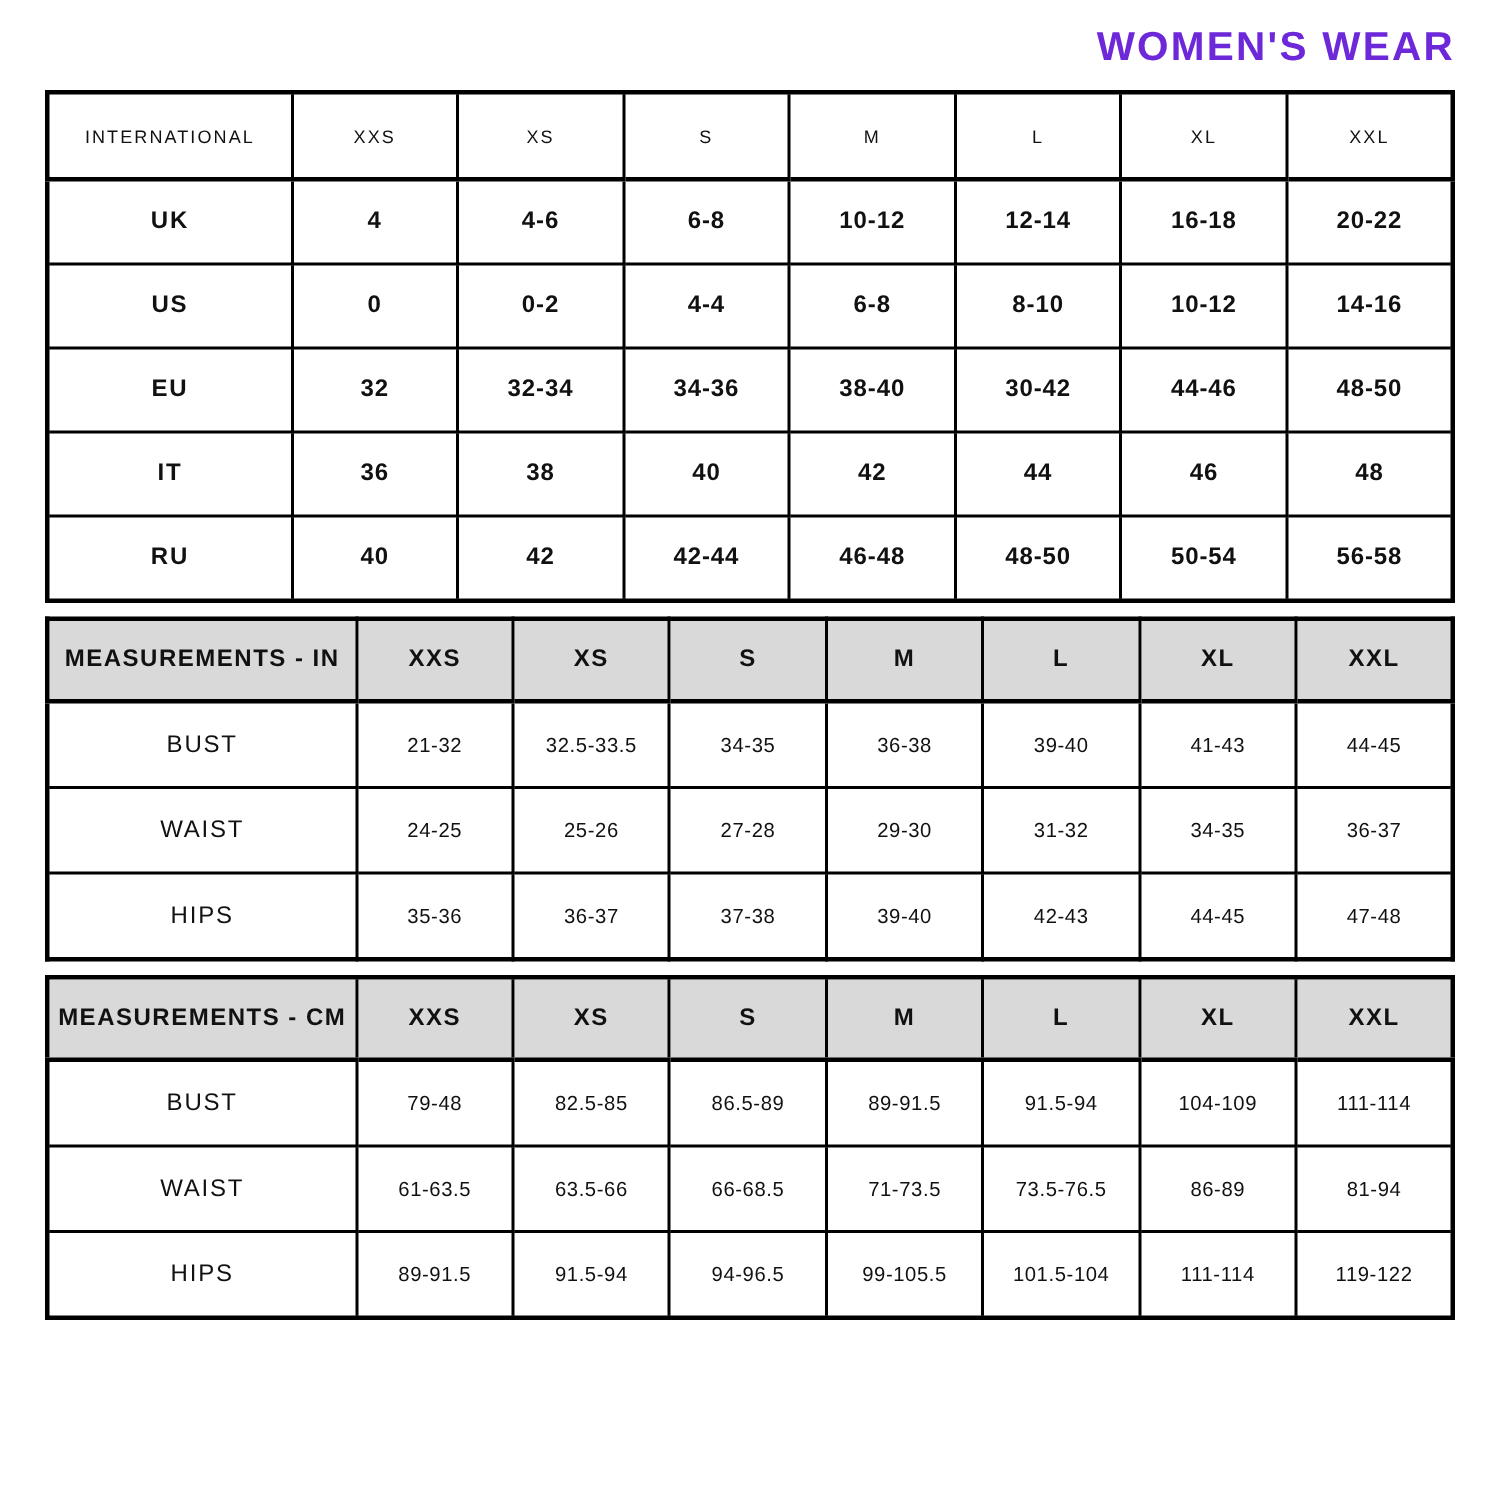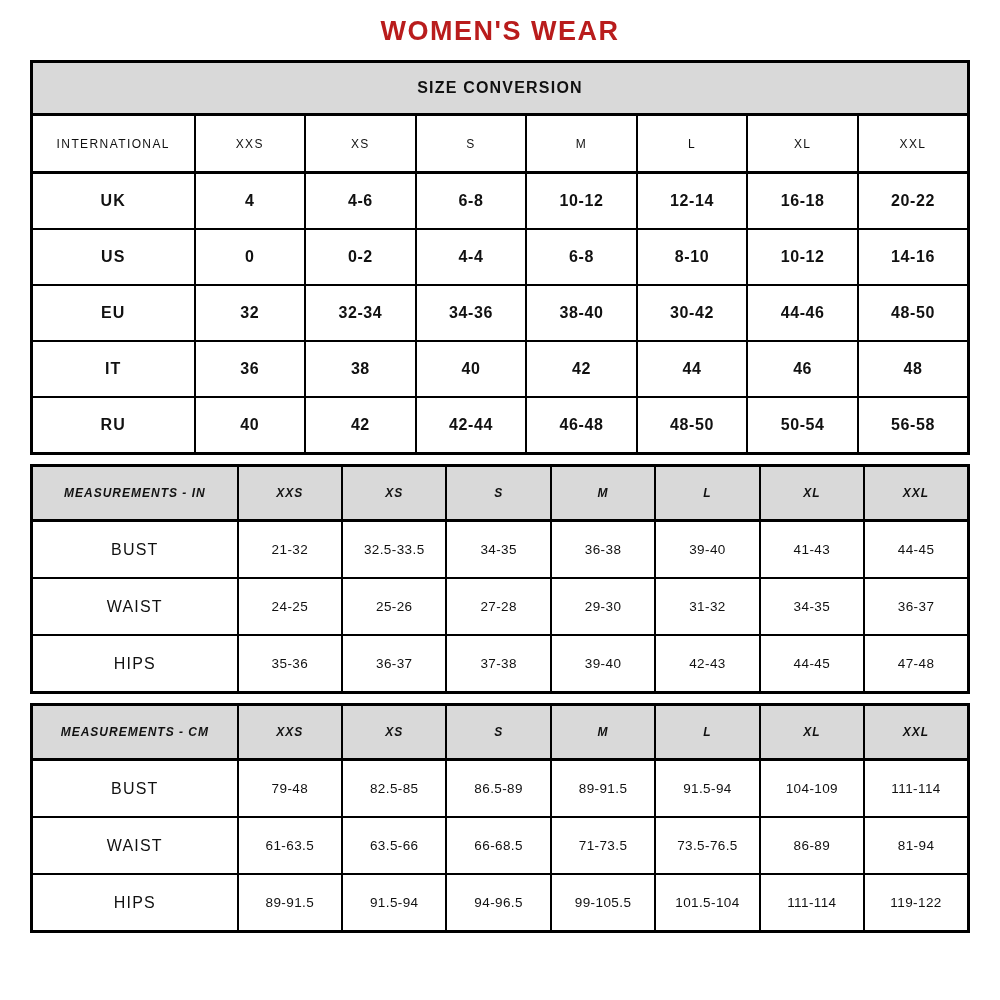--- a/index.html
+++ b/index.html
@@ -12,26 +12,26 @@
     font-family: "Liberation Sans", sans-serif;
     color: #111111;
   }
   .page {
     box-sizing: border-box;
     width: 1000px;
     height: 1000px;
     padding: 10px 30px 0 30px;
   }
   h1.page-title {
-    text-align: center;
+    text-align: right;
     font-size: 27px;
     font-weight: 700;
     letter-spacing: 1.5px;
     margin: 6px 0 13px 0;
-    color: #b91c1c;
+    color: #6d28d9;
   }
   section.tbl { margin: 0 0 9px 0; }
   table {
     width: 940px;
     border-collapse: collapse;
     table-layout: fixed;
     border: 3px solid #000000;
   }
   th, td {
     border: 2px solid #000000;
@@ -64,24 +64,23 @@
     letter-spacing: 0.6px;
     font-weight: 700;
     margin-top: 47px;
   }
   
   .t2 col.c0, .t3 col.c0 { width: 22%; }
   .t2 tr.head th, .t3 tr.head th {
     height: 52px;
     background: #d9d9d9;
     font-weight: 700;
-    font-size: 12px;
+    font-size: 16px;
     letter-spacing: 1px;
     border-bottom: 3px solid #000;
-    font-style: italic;
   }
   .t2 td, .t3 td {
     height: 55px;
     font-size: 13.5px;
     letter-spacing: 0.4px;
     font-weight: 400;
   }
   .t2 td.rowlab, .t3 td.rowlab, .t1 td.rowlab {
     font-size: 16px;
     letter-spacing: 1.2px;
@@ -98,23 +97,20 @@
           <col class="c0">
           <col class="c1">
           <col class="c2">
           <col class="c3">
           <col class="c4">
           <col class="c5">
           <col class="c6">
           <col class="c7">
         </colgroup>
         <tbody>
-          <tr class="band">
-            <th colspan="8">SIZE CONVERSION</th>
-          </tr>
           <tr class="head">
             <th>INTERNATIONAL</th>
             <th>XXS</th>
             <th>XS</th>
             <th>S</th>
             <th>M</th>
             <th>L</th>
             <th>XL</th>
             <th>XXL</th>
           </tr>

